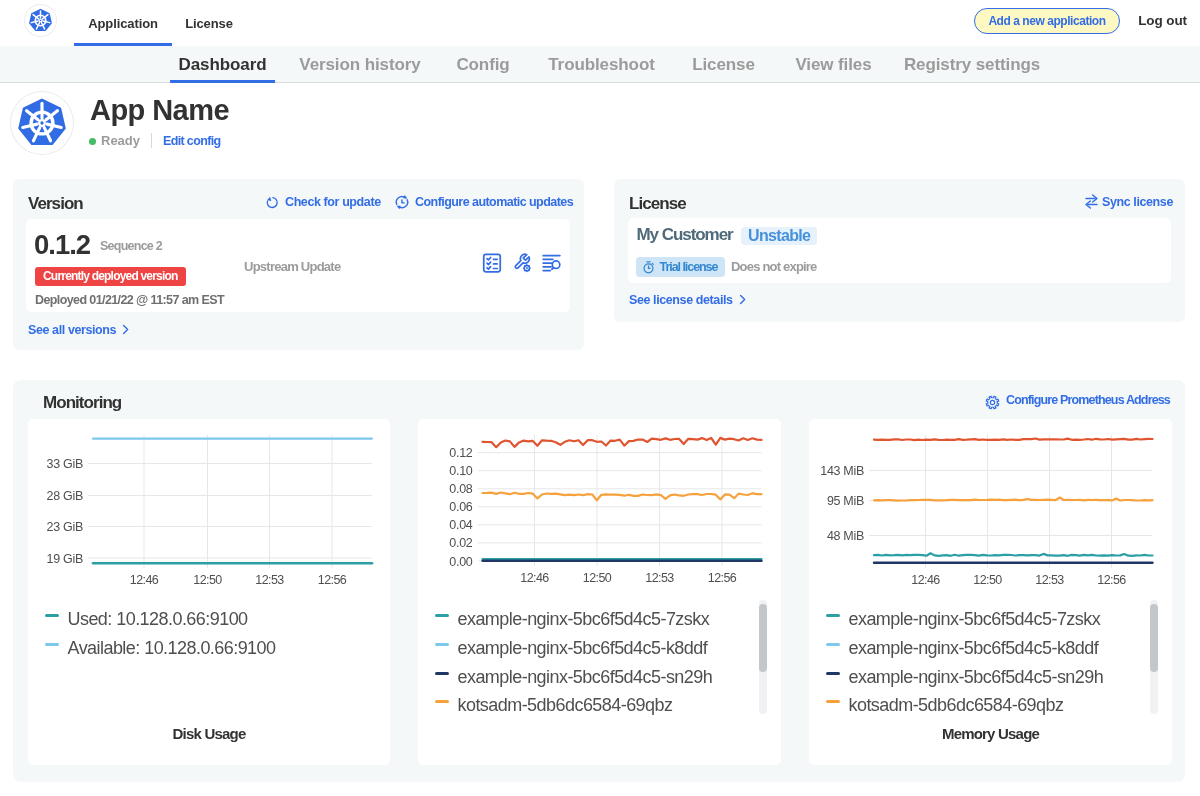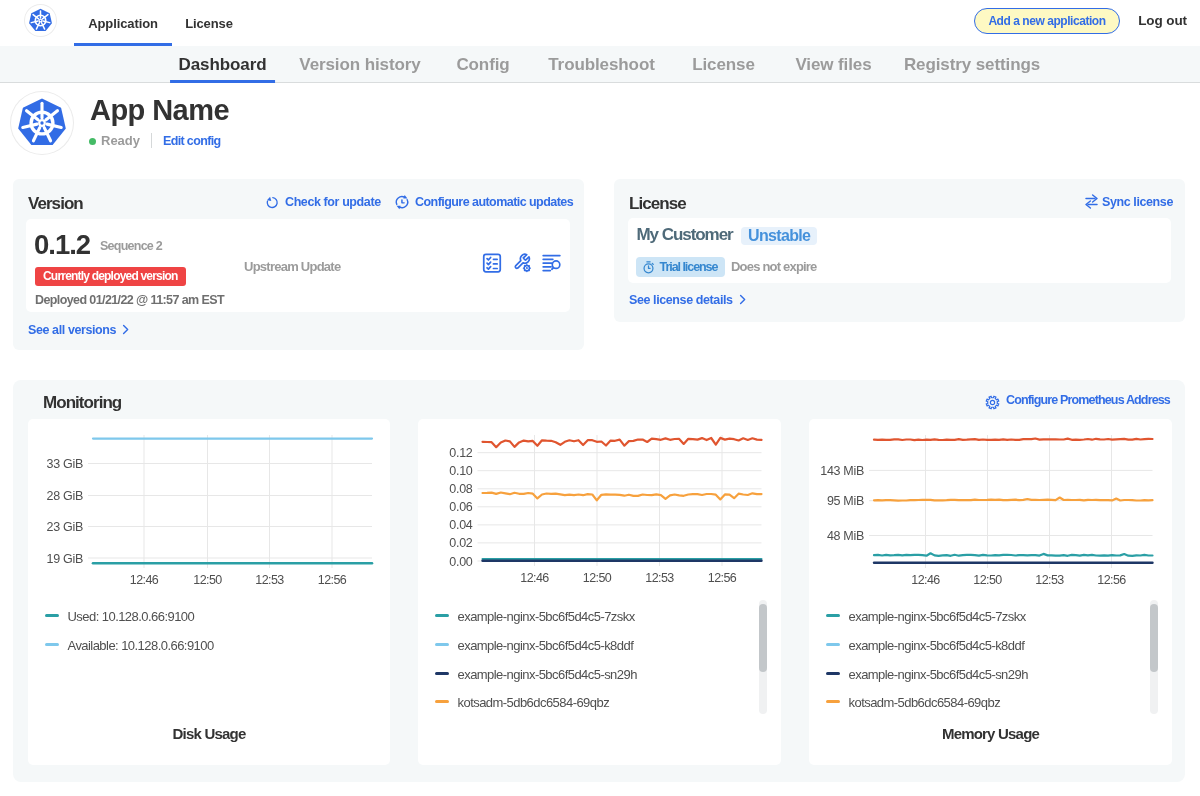--- a/index.html
+++ b/index.html
@@ -28,21 +28,21 @@
 .card { position:absolute; background:#f5f8f9; border-radius:6px; }
 .whitecard { position:absolute; background:#fff; border-radius:5px; }
 .h2 { font-size:17px; font-weight:bold; color:#323232; letter-spacing:-0.95px; }
 .badge-green { position:absolute; left:9px; top:47.5px; height:19px; line-height:19px; padding:0 8px; background:#ef4444; border-radius:3px; color:#fff; font-size:12px; font-weight:bold; letter-spacing:-0.8px; }
 .deployedtxt { position:absolute; left:9px; top:74px; font-size:12.5px; color:#6f6f6f; font-weight:600; letter-spacing:-0.6px; }
 .upstream { position:absolute; left:218px; top:39.5px; font-size:13px; color:#9b9b9b; font-weight:bold; letter-spacing:-0.75px; }
 .badge-lblue { display:inline-block; height:18px; line-height:18px; padding:0 7px; background:#e7f1fb; border-radius:4px; color:#4591db; font-size:16px; font-weight:600; letter-spacing:-0.65px; }
 .trial { position:absolute; left:7.5px; top:39px; height:20px; line-height:20px; padding:0 8px 0 24px; background:#cde5f6; border-radius:4px; color:#3587cf; font-size:12.5px; font-weight:bold; letter-spacing:-1.05px; }
 
 .chartcard { position:absolute; top:39px; width:362px; height:346px; background:#fff; border-radius:5px; }
-.lrow { position:absolute; left:17px; height:14px; font-size:13px; color:#4f4f4f; letter-spacing:-0.55px; white-space:nowrap; }
+.lrow { position:absolute; left:17px; height:14px; font-size:18px; color:#4f4f4f; letter-spacing:-0.55px; white-space:nowrap; }
 .lrow span { vertical-align:top; }
 .dash { display:inline-block; width:13.5px; height:3px; border-radius:2px; margin:5px 9px 0 0; vertical-align:top; }
 .ctitle { position:absolute; left:0; width:100%; top:306px; text-align:center; font-size:15px; font-weight:bold; color:#323232; letter-spacing:-0.8px; }
 .sbtrack { position:absolute; right:14px; top:181px; width:8px; height:114px; background:#f0f1f2; border-radius:4px; }
 .sbthumb { position:absolute; right:14px; top:185px; width:8px; height:68px; background:#c3c7ca; border-radius:4px; }
 </style>
 </head>
 <body>
 
 <div class="topnav">

